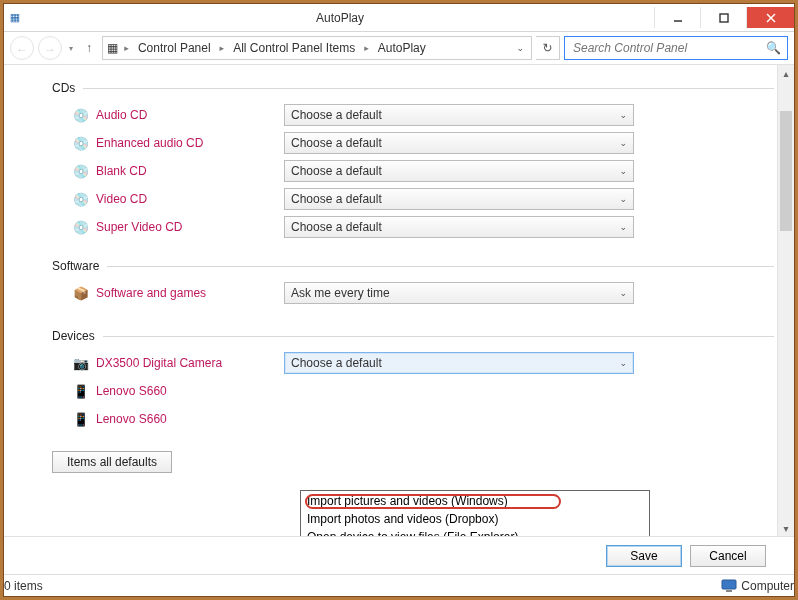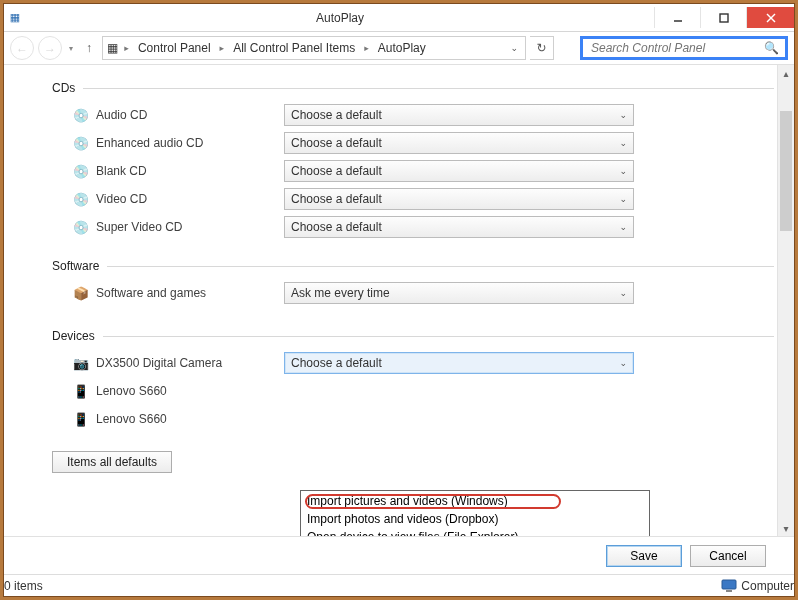--- a/index.html
+++ b/index.html
@@ -46,22 +46,22 @@
   }
   .crumb { padding:0 3px; white-space:nowrap; }
   .crumbsep { color:#777; font-size:9px; padding:0 2px;}
   .addr-spacer{flex:1;}
   .addr-ctrl { color:#555; font-size:9px; padding:0 3px;}
   .refresh {
     width:24px; height:24px; border:1px solid #cfcfcf; border-left:none;
     display:flex; align-items:center; justify-content:center; color:#555; font-size:12px;
   }
   .searchbox {
-    width:208px; height:24px; border:3px solid #3b82f6; display:flex; align-items:center;
-    padding:0 6px; margin-left:22px; font-size:12px; color:#888;
+    width:224px; height:24px; border:1px solid #3b82f6; display:flex; align-items:center;
+    padding:0 6px; margin-left:0; font-size:12px; color:#888;
   }
   .searchbox input{ border:none; outline:none; width:100%; font-size:12px; font-style:italic; color:#888; background:transparent;}
   .searchbox .mag{ color:#888; font-size:12px; }
 
   
   .content-wrap { flex:1; position:relative; overflow:hidden; }
   .content {
     position:absolute; inset:0; overflow:hidden; padding:10px 20px 0 48px;
     font-size:12px; color:#222;
   }
@@ -78,21 +78,21 @@
   .group-title .label{ margin-right:8px; }
   .group-title .rule{ flex:1; height:1px; background:#d8d8d8; }
 
   .row {
     display:flex; align-items:center; height:28px;
   }
   .row .icon {
     width:18px; height:18px; margin:0 6px 0 20px; display:flex;
     align-items:center; justify-content:center; font-size:13px;
   }
-  .row .rlabel { width:188px; font-size:12px; color:#404040; }
+  .row .rlabel { width:188px; font-size:12px; color:#be185d; }
   .row .combo {
     width:350px; height:22px; border:1px solid #bcbcbc;
     background:linear-gradient(#fdfdfd,#ededed);
     display:flex; align-items:center; padding:0 6px; font-size:12px; color:#333;
     position:relative;
   }
   .row .combo .arrow { position:absolute; right:6px; color:#555; font-size:9px;}
   .row .combo.open {
     border:1px solid #7eb4ea; background:#e9f2fb;
     box-shadow:inset 0 0 0 1px #cfe4f7;

